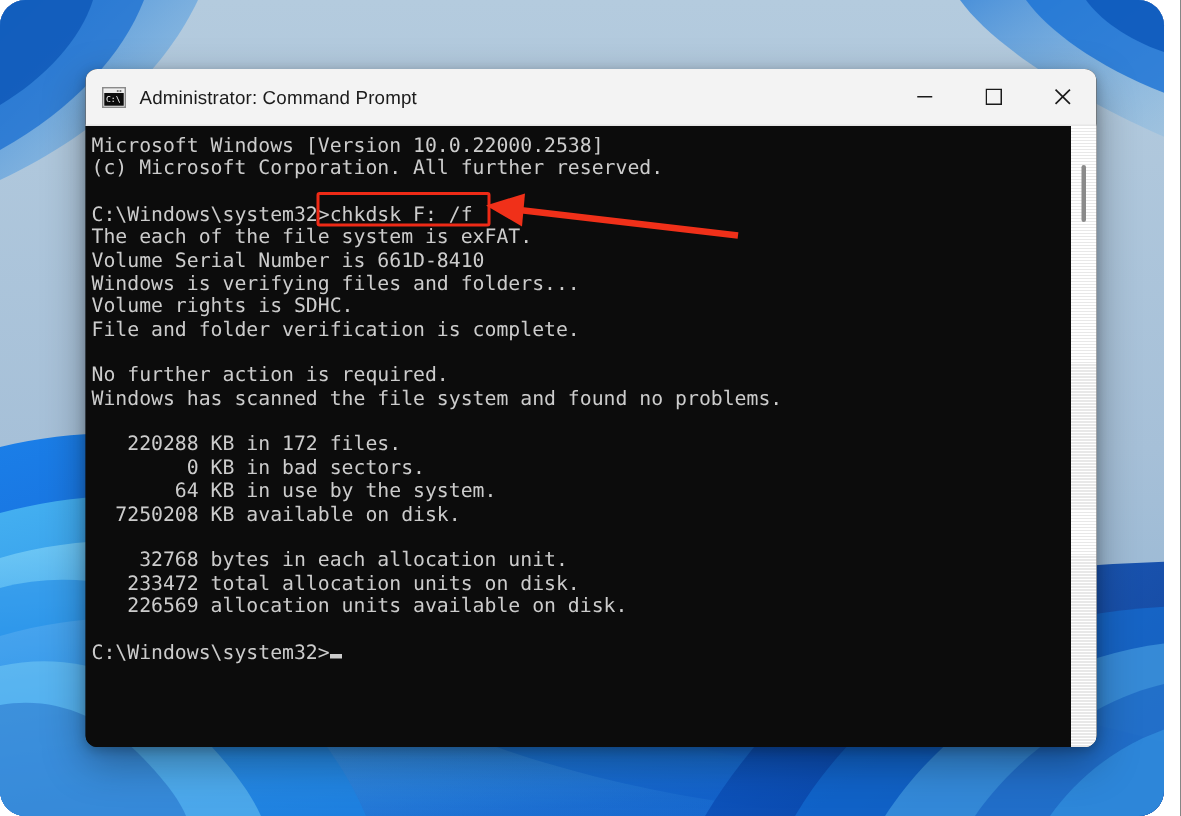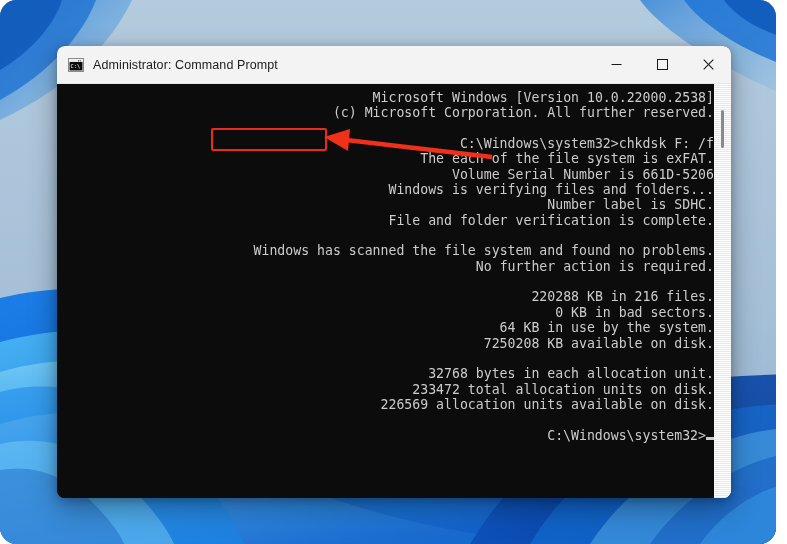--- a/index.html
+++ b/index.html
@@ -89,21 +89,20 @@
     position: relative;
     height: 415px;
     background: #0c0c0c;
     display: flex;
   }
   .console-text-area {
     flex: 1;
     padding: 6px 0 0 4px;
     position: relative;
     overflow: hidden;
-    text-align: right;
   }
   .console-line {
     font-family: "DejaVu Sans Mono", "Liberation Mono", monospace;
     font-size: 13.2px;
     line-height: 15.35px;
     color: #cccccc;
     white-space: pre;
     letter-spacing: 0px;
   }
 
@@ -245,29 +244,29 @@
       </div>
     </div>
 
     <div class="console-body">
       <div class="console-text-area" id="console-text">
           <div class="console-line">Microsoft Windows [Version 10.0.22000.2538]</div>
           <div class="console-line">(c) Microsoft Corporation. All further reserved.</div>
           <div class="console-line">&nbsp;</div>
           <div class="console-line">C:\Windows\system32&gt;chkdsk F: /f</div>
           <div class="console-line">The each of the file system is exFAT.</div>
-          <div class="console-line">Volume Serial Number is 661D-5206</div>
+          <div class="console-line">Volume Serial Number is 661D-8410</div>
           <div class="console-line">Windows is verifying files and folders...</div>
-          <div class="console-line">Number label is SDHC.</div>
+          <div class="console-line">Volume rights is SDHC.</div>
           <div class="console-line">File and folder verification is complete.</div>
           <div class="console-line">&nbsp;</div>
+          <div class="console-line">No further action is required.</div>
           <div class="console-line">Windows has scanned the file system and found no problems.</div>
-          <div class="console-line">No further action is required.</div>
-          <div class="console-line">&nbsp;</div>
-          <div class="console-line">   220288 KB in 216 files.</div>
+          <div class="console-line">&nbsp;</div>
+          <div class="console-line">   220288 KB in 172 files.</div>
           <div class="console-line">        0 KB in bad sectors.</div>
           <div class="console-line">       64 KB in use by the system.</div>
           <div class="console-line">  7250208 KB available on disk.</div>
           <div class="console-line">&nbsp;</div>
           <div class="console-line">    32768 bytes in each allocation unit.</div>
           <div class="console-line">   233472 total allocation units on disk.</div>
           <div class="console-line">   226569 allocation units available on disk.</div>
           <div class="console-line">&nbsp;</div>
           <div class="console-line">C:\Windows\system32&gt;<span style="display: inline-block; width: 8px; height: 3px; background: rgb(204, 204, 204); vertical-align: baseline; margin-left: 0px;"></span></div>
         </div>

